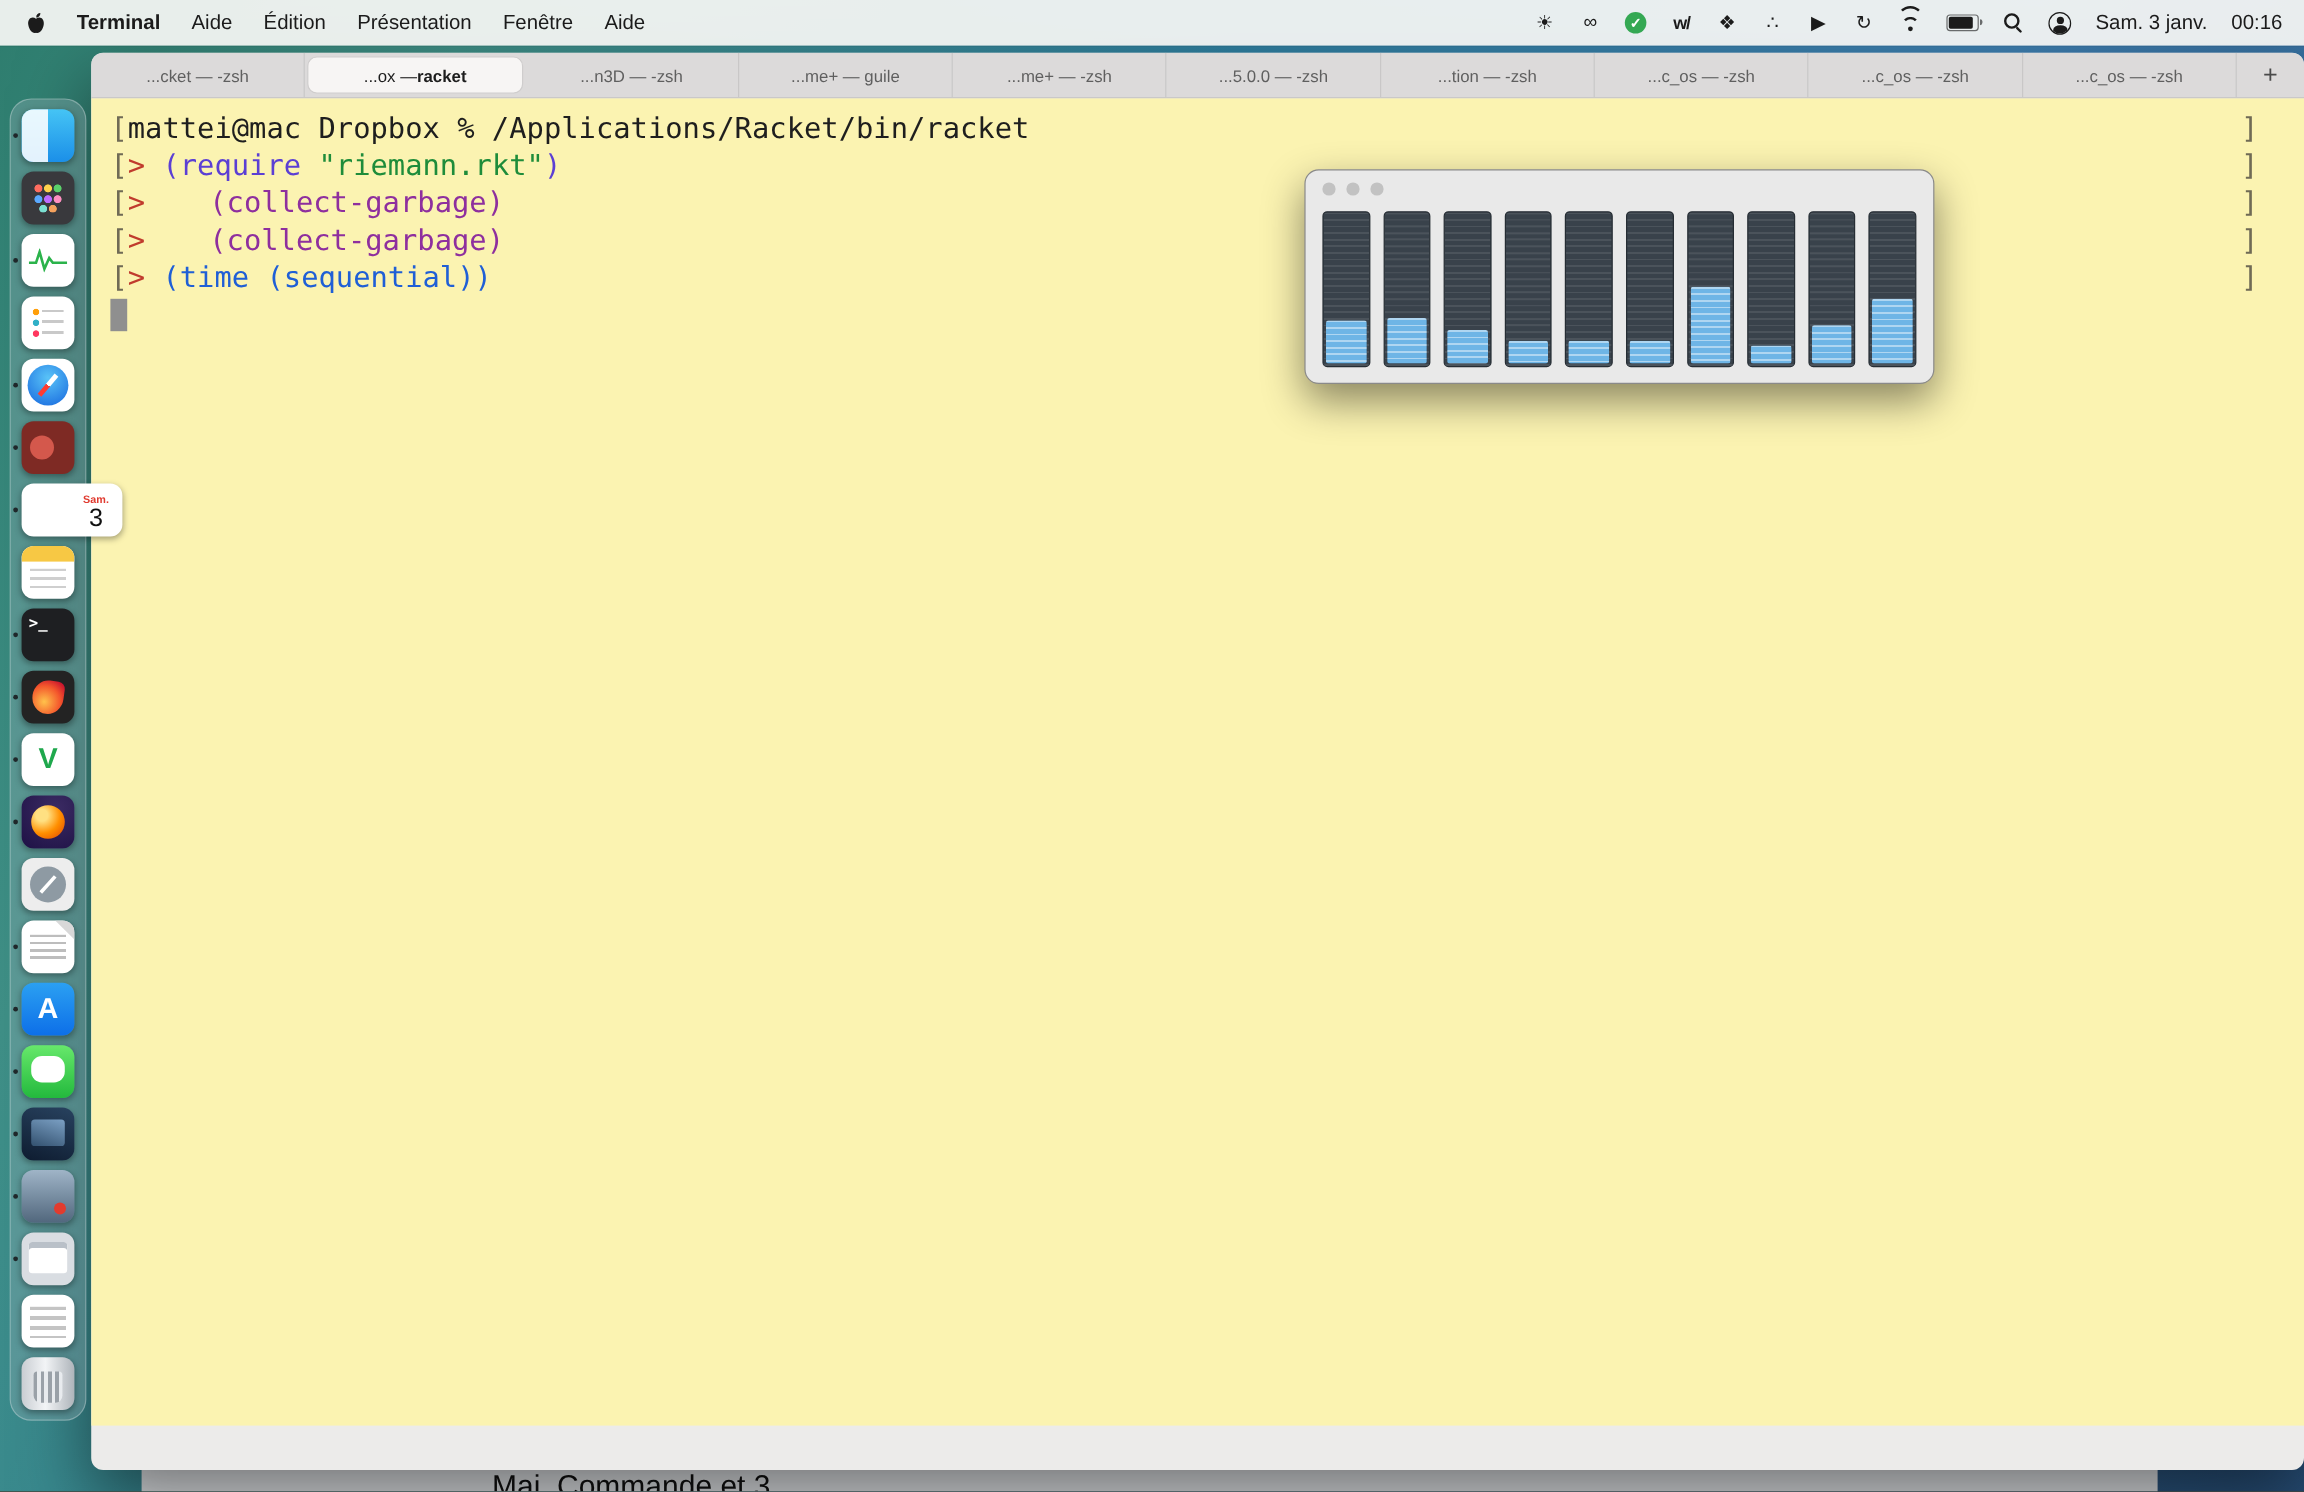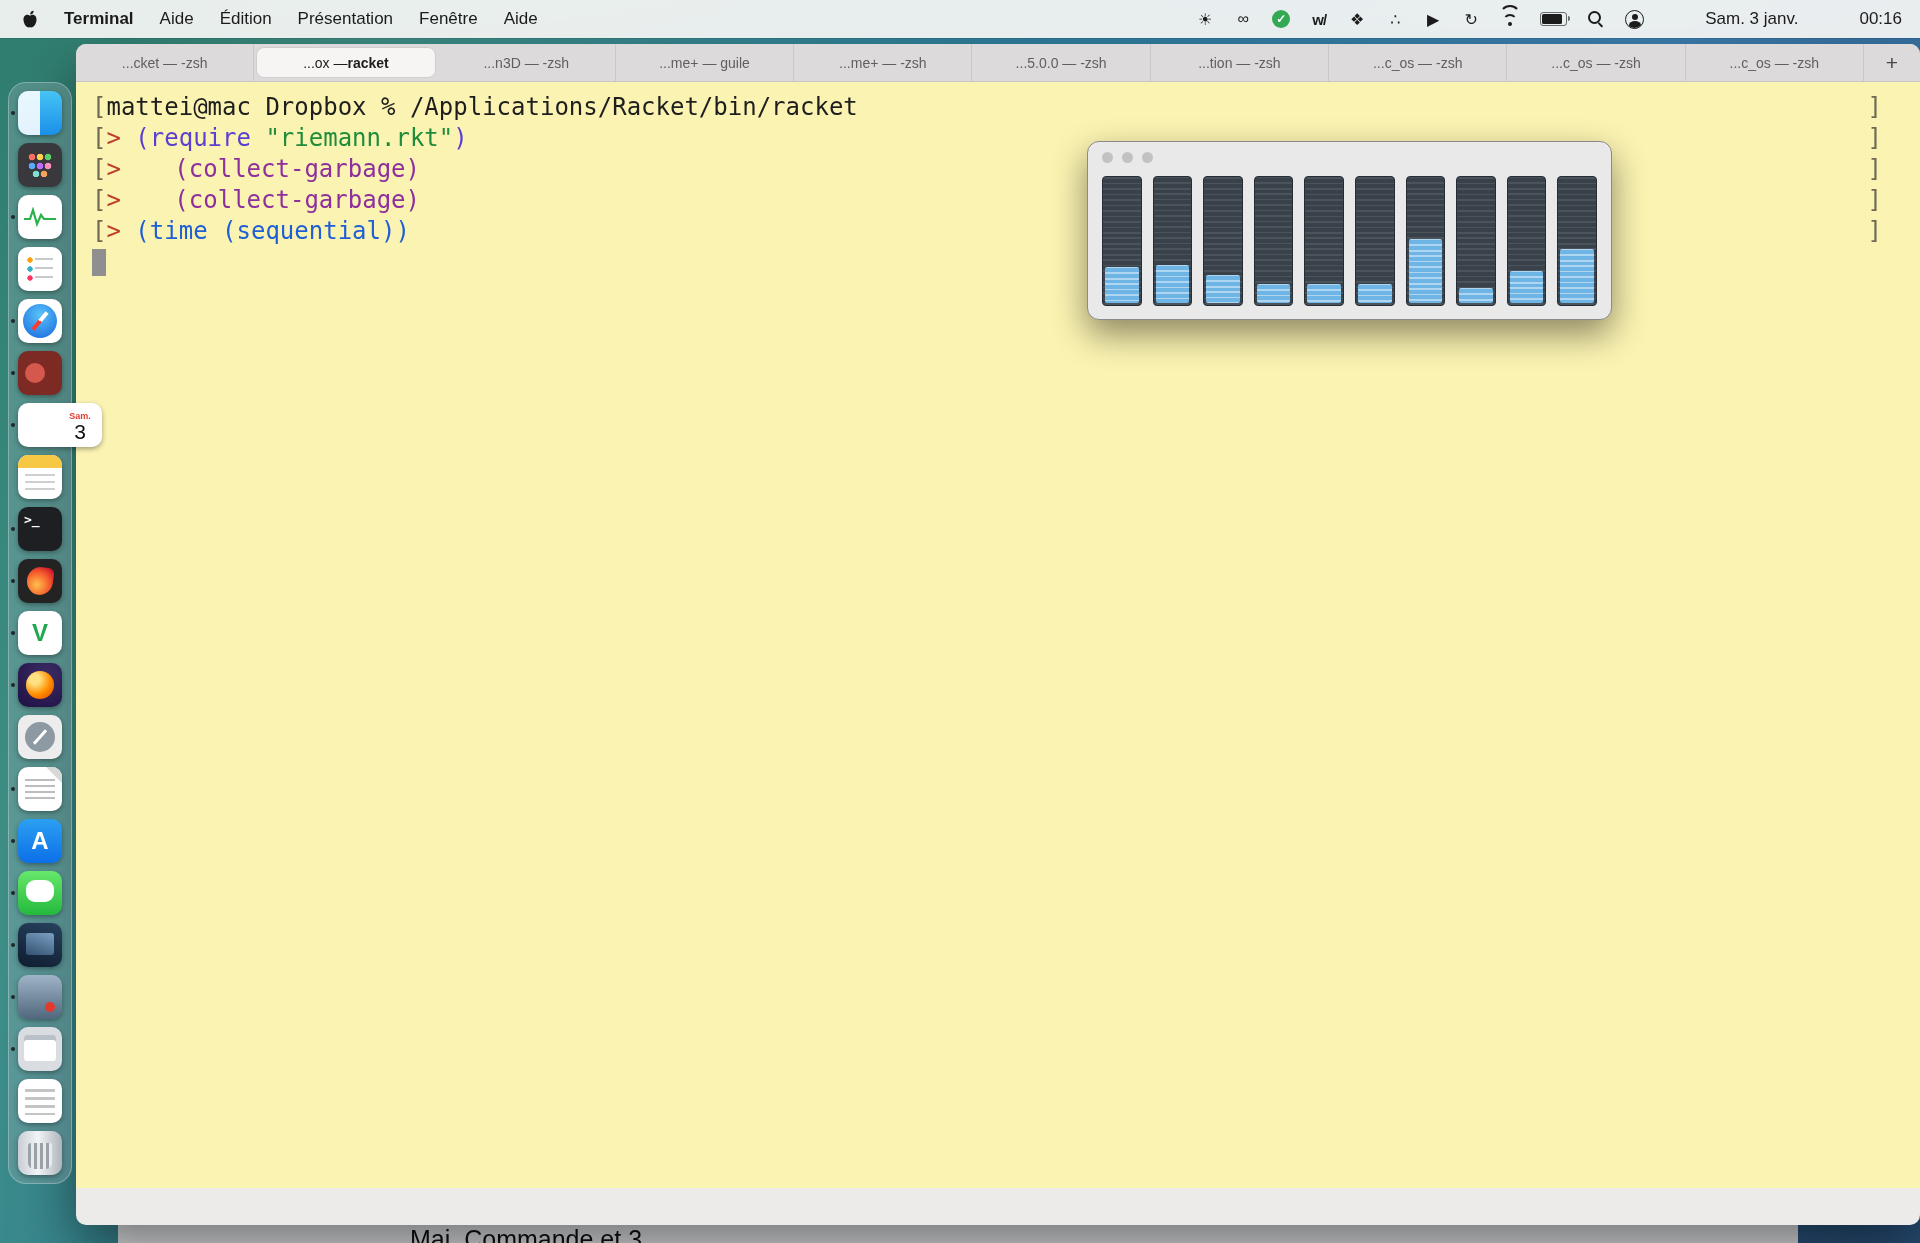--- a/index.html
+++ b/index.html
@@ -11,21 +11,21 @@
     display:flex;align-items:center;justify-content:space-between;font-size:17px;color:#1b1b1b;
     box-shadow:0 1px 0 rgba(0,0,0,.08);z-index:50;}
   .mb-left{display:flex;align-items:center;gap:26px;padding-left:22px;}
   .mb-app{font-weight:700;}
   #menus{display:flex;gap:26px;}
   .mb-right{display:flex;align-items:center;gap:20px;padding-right:18px;}
   #status-icons{display:flex;align-items:center;gap:20px;}
   .sic{display:inline-flex;align-items:center;justify-content:center;min-width:18px;height:20px;font-size:16px;color:#1b1b1b;}
   .sic.green-badge{width:18px;height:18px;border-radius:50%;background:#34a853;color:#fff;font-size:12px;font-weight:700;}
   .sic.logo{font-weight:700;font-size:15px;letter-spacing:-1px;}
-  .mb-date,.mb-time{font-size:17px;margin-left:41px;}
+  .mb-date,.mb-time{font-size:17px;}
   .apple-svg{width:16px;height:19px;display:block;}
   
   .wifi{position:relative;width:20px;height:15px;}
   .wifi b{position:absolute;left:50%;bottom:0;transform:translateX(-50%);border:2px solid transparent;border-top-color:#1b1b1b;border-radius:50%;}
   .wifi b:nth-child(1){width:18px;height:18px;}
   .wifi b:nth-child(2){width:11px;height:11px;bottom:-2px;}
   .wifi b:nth-child(3){width:4px;height:4px;background:#1b1b1b;border:none;border-radius:50%;bottom:1px;}
   .batt{position:relative;width:25px;height:12px;border:1.5px solid rgba(0,0,0,.55);border-radius:3px;}
   .batt::after{content:"";position:absolute;right:-4px;top:3px;width:2.5px;height:5px;background:rgba(0,0,0,.55);border-radius:0 2px 2px 0;}
   .batt b{position:absolute;left:1px;top:1px;bottom:1px;width:80%;background:#1b1b1b;border-radius:1.5px;}

